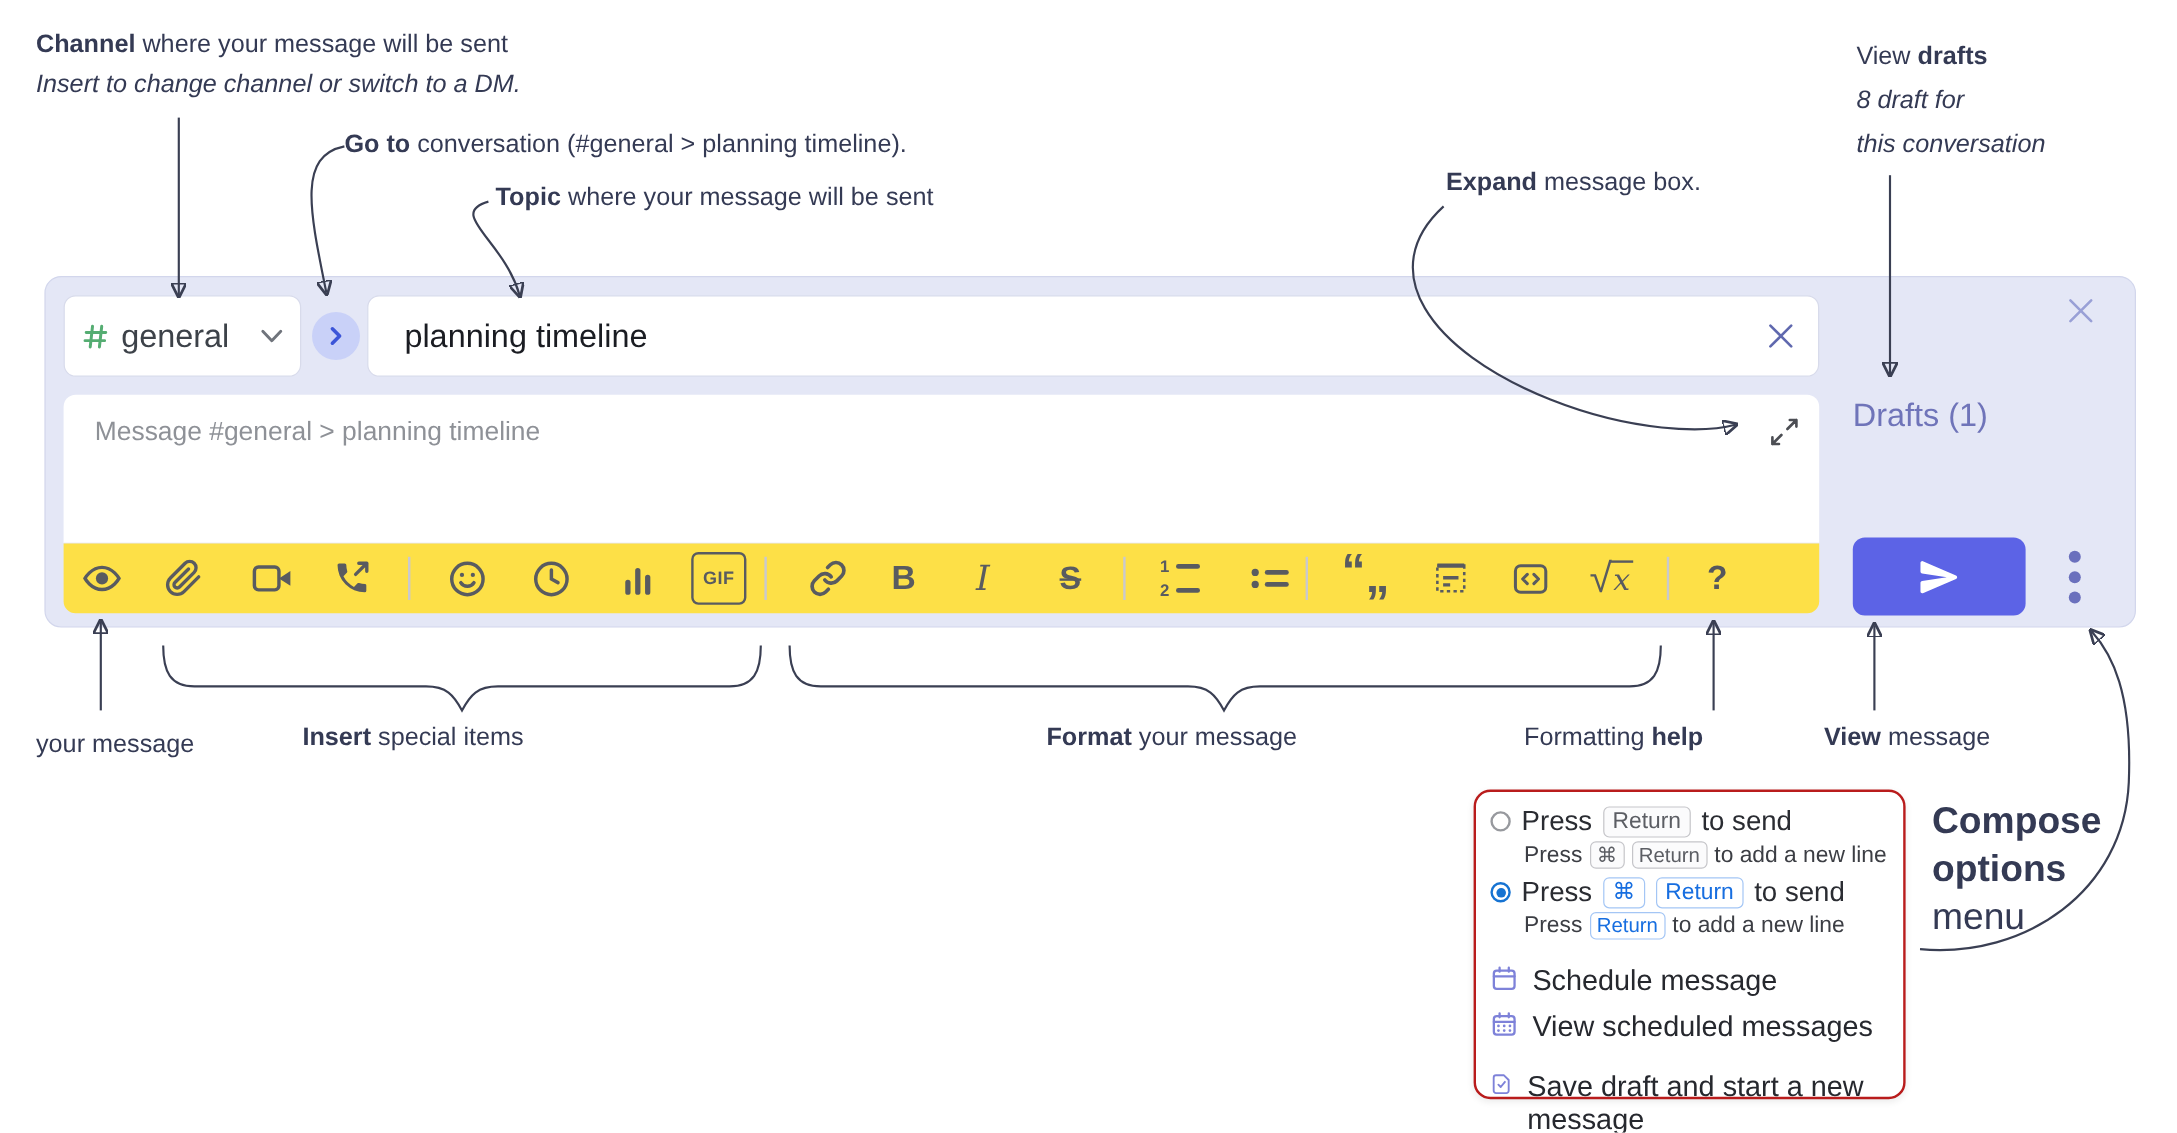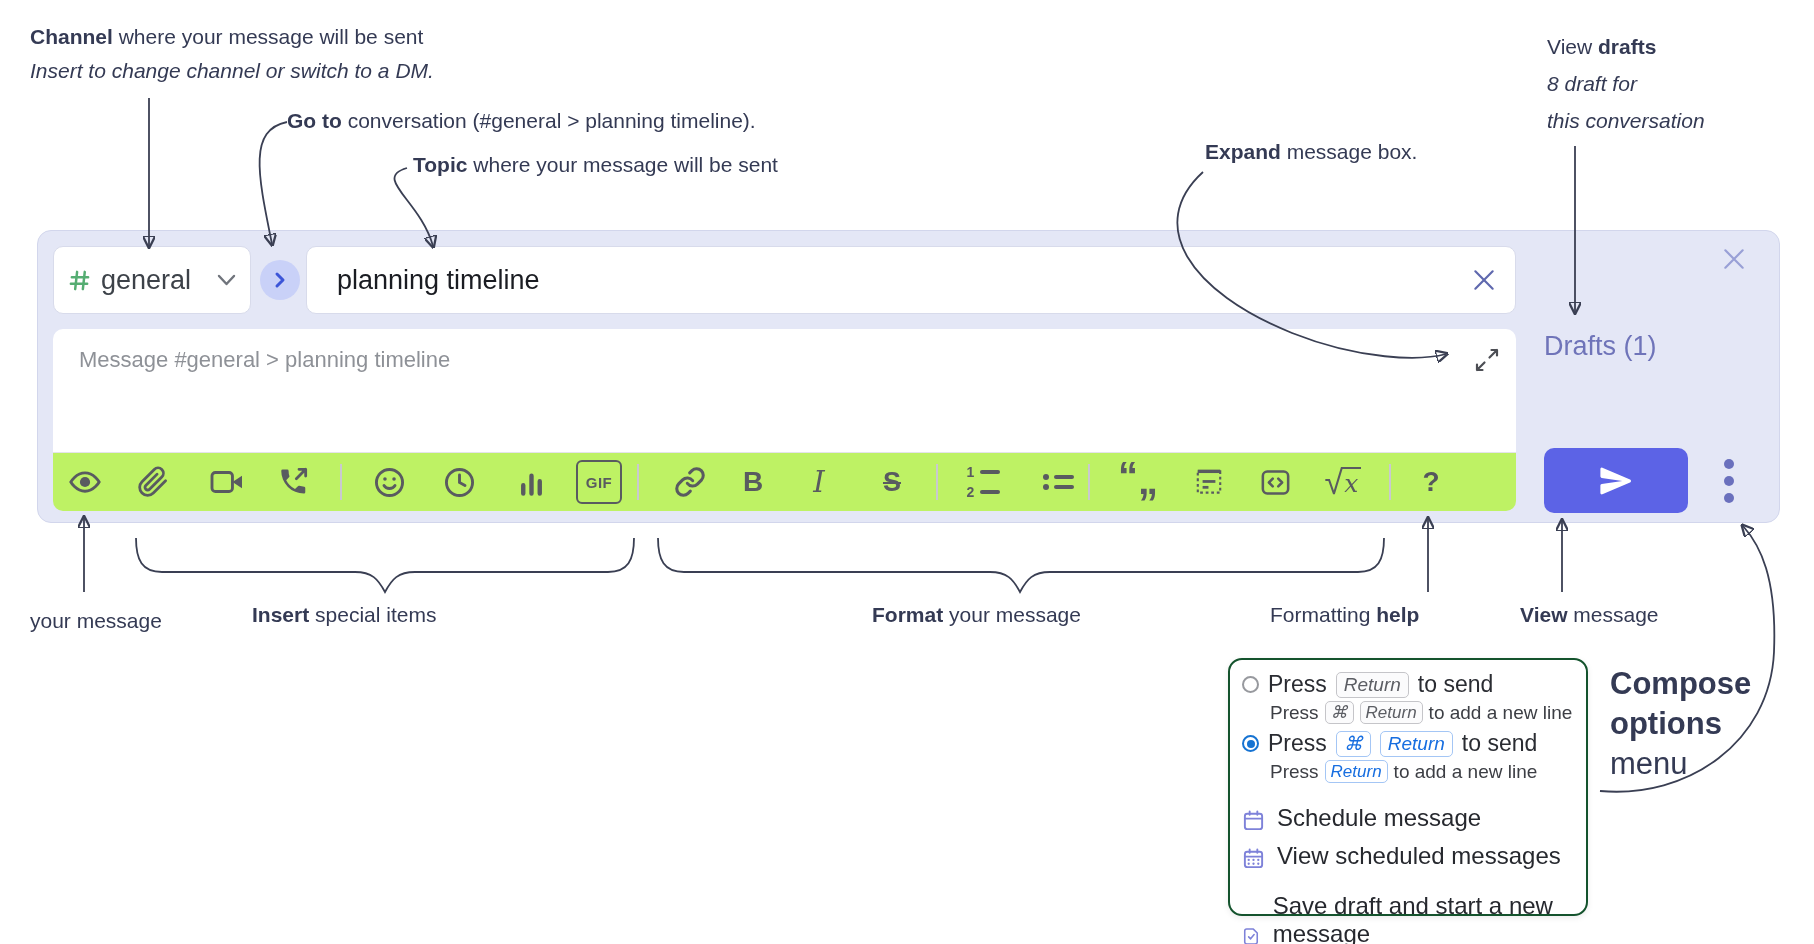--- a/index.html
+++ b/index.html
@@ -36,21 +36,21 @@
   .box-close { position:absolute; right:30px; top:13px; width:30px; height:30px; display:flex;
                align-items:center; justify-content:center; cursor:pointer; }
 
   .drafts { position:absolute; left:1506px; top:100px; font-size:27px; color:#6f74b9; cursor:pointer; }
 
   .msgbox { position:absolute; left:15px; top:98px; width:1463px; height:124px; background:#fff;
             border-radius:10px 10px 0 0; border-bottom:1px solid #e4e4ea; padding:18px 26px; }
   .placeholder { font-size:22px; color:#8e9197; }
   .expand-ic { position:absolute; right:16px; top:18px; width:26px; height:26px; }
 
-  .toolbar { position:absolute; left:15px; top:222px; width:1463px; height:58px; background:#bef264;
+  .toolbar { position:absolute; left:15px; top:222px; width:1463px; height:58px; background:#fde047;
              border-radius:0 0 10px 10px; }
   .tb-icon { position:absolute; top:7px; width:46px; height:44px; display:flex; align-items:center;
              justify-content:center; transform:translateX(-50%); color:#595b60; cursor:pointer; }
   .tb-div { position:absolute; top:11px; width:2px; height:36px; background:#c9c9cf; transform:translateX(-50%); }
   .icon-bold { font-size:28px; font-weight:700; }
   .icon-italic { font-family:"DejaVu Serif", serif; font-style:italic; font-size:29px; font-weight:500; }
   .icon-strike { font-size:27px; font-weight:600; text-decoration:line-through; }
   .icon-help { font-size:28px; font-weight:600; color:#55575d; }
   .icon-gif { font-size:15px; font-weight:700; border:2.5px solid #595b60; border-radius:6px; padding:2px 5px; letter-spacing:.5px; }
   .icon-list { display:flex; flex-direction:column; gap:4px; }
@@ -67,34 +67,34 @@
                    border-top:2.5px solid #595b60; margin-left:-2px; padding:0 3px; }
 
   .send-btn { position:absolute; left:1506px; top:217px; width:144px; height:65px; background:#5c63e6;
               border:none; border-radius:10px; display:flex; align-items:center; justify-content:center; cursor:pointer; }
   .kebab { position:absolute; left:1681px; top:228px; width:20px; display:flex; flex-direction:column;
            align-items:center; gap:7px; cursor:pointer; }
   .kebab i { width:10px; height:10px; border-radius:50%; background:#6a70bd; }
 
   
   .popup { position:absolute; left:1228px; top:658px; width:360px; height:258px; background:#fff;
-           border:2px solid #14532d; border-radius:14px; z-index:5; padding:9px 0 6px 12px;
+           border:2px solid #b91c1c; border-radius:14px; z-index:5; padding:9px 0 6px 12px;
            display:flex; flex-direction:column; box-shadow:0 2px 6px rgba(0,0,0,.08); }
   .opt-main { display:flex; align-items:center; gap:9px; font-size:23px; color:#2a2c32; margin-top:2px; }
   .opt-sub  { display:flex; align-items:center; gap:6px; font-size:19px; color:#3c3e44; margin:3px 0 4px 28px; }
   .radio { width:17px; height:17px; border-radius:50%; border:2px solid #97999e; flex:none; position:relative; }
   .radio.checked { border-color:#1673d2; }
   .radio.checked::after { content:""; position:absolute; left:2.5px; top:2.5px; width:8px; height:8px;
                           border-radius:50%; background:#1673d2; }
   .key { display:inline-block; font-size:19px; line-height:24px; padding:0 7px; border:1.5px solid #c5c5c9;
-         border-radius:5px; background:#fbfbfc; color:#5c5e64;font-style:italic; }
+         border-radius:5px; background:#fbfbfc; color:#5c5e64; }
   .key.sm { font-size:17px; line-height:21px; padding:0 5px; }
   .key.blue { border-color:#a4c6f5; color:#176ee0; background:#fff; }
   .pm-div { height:1px; background:#e2e2e6; margin:6px 12px 6px 0; }
-  .pm-item { display:flex; align-items:flex-end; gap:12px; font-size:24px; color:#26282e; padding:5px 0; cursor:pointer; }
+  .pm-item { display:flex; align-items:flex-start; gap:12px; font-size:24px; color:#26282e; padding:5px 0; cursor:pointer; }
 
   svg.li { display:block; }
 </style>
 </head>
 <body>
 
 <div class="canvas">
 
   <svg class="overlay" viewBox="0 0 1814 944">
     <defs>

